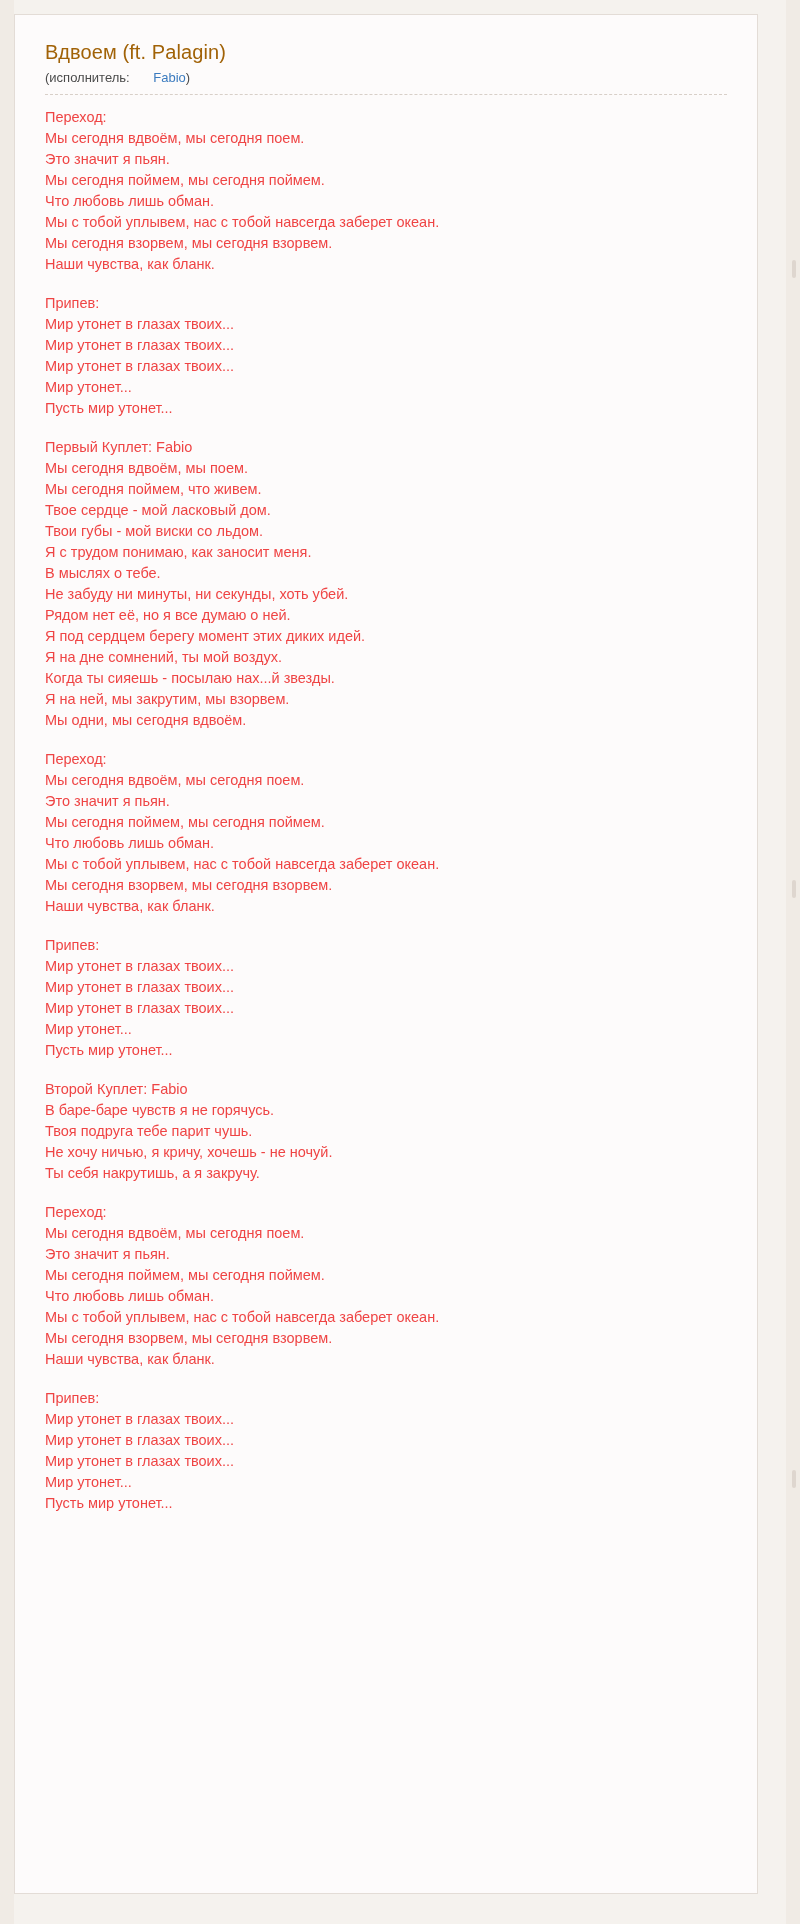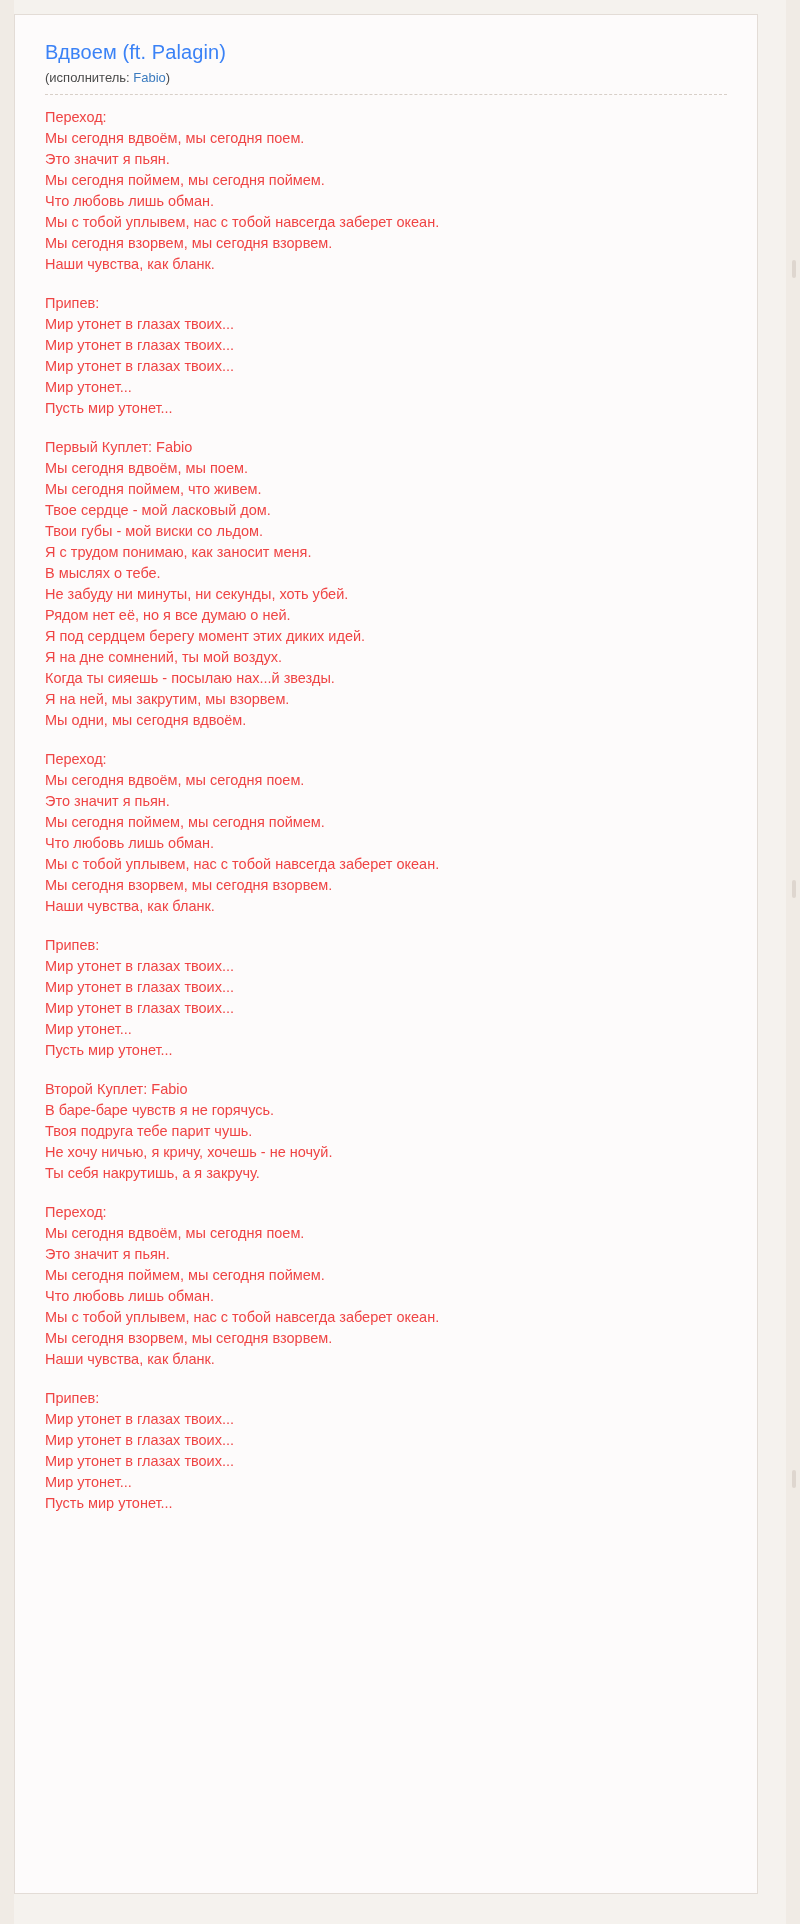--- a/index.html
+++ b/index.html
@@ -21,36 +21,37 @@
     width: 744px;
     min-height: 1880px;
     background: #fdfbfb;
     border: 1px solid #e3dcd6;
     box-sizing: border-box;
   }
   .inner {
     padding: 26px 30px 20px 30px;
   }
   .song-title {
-    color: #3b82f6;
+    color: #a16207;
     font-size: 20px;
     font-weight: normal;
     margin: 0 0 6px 0;
     letter-spacing: 0.1px;
   }
   .artist-line {
     font-size: 13px;
     color: #4b4b4b;
     padding-bottom: 9px;
     border-bottom: 1px dashed #d8cfc8;
     margin-bottom: 12px;
   }
   .artist-link {
     color: #3b7bbf;
     text-decoration: none;
+    margin-left: 20px;
   }
   .lyrics {
     font-size: 14.5px;
     line-height: 21px;
     color: #ef4444;
     white-space: pre-wrap;
     font-family: "Liberation Sans", sans-serif;
   }
   .lyrics .blk { margin-bottom: 18px; }
   .lyrics .ln { display: block; }

